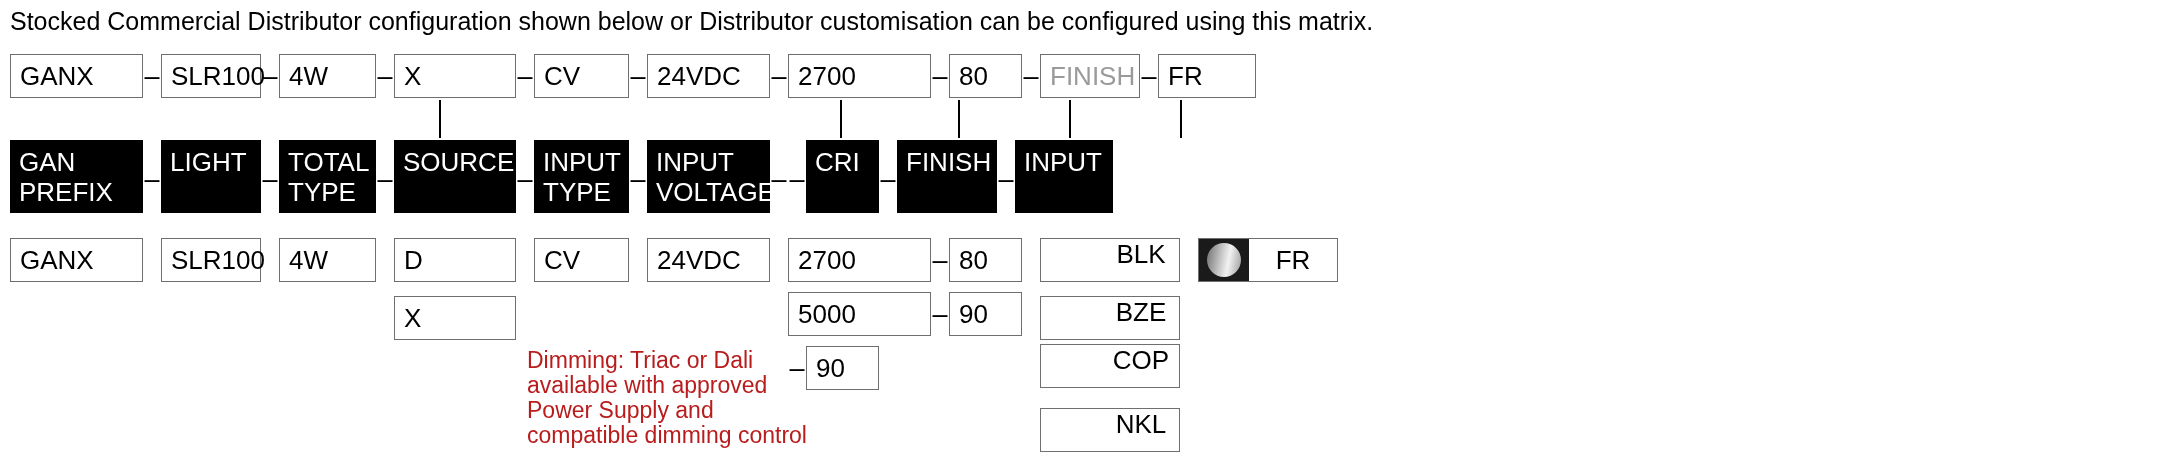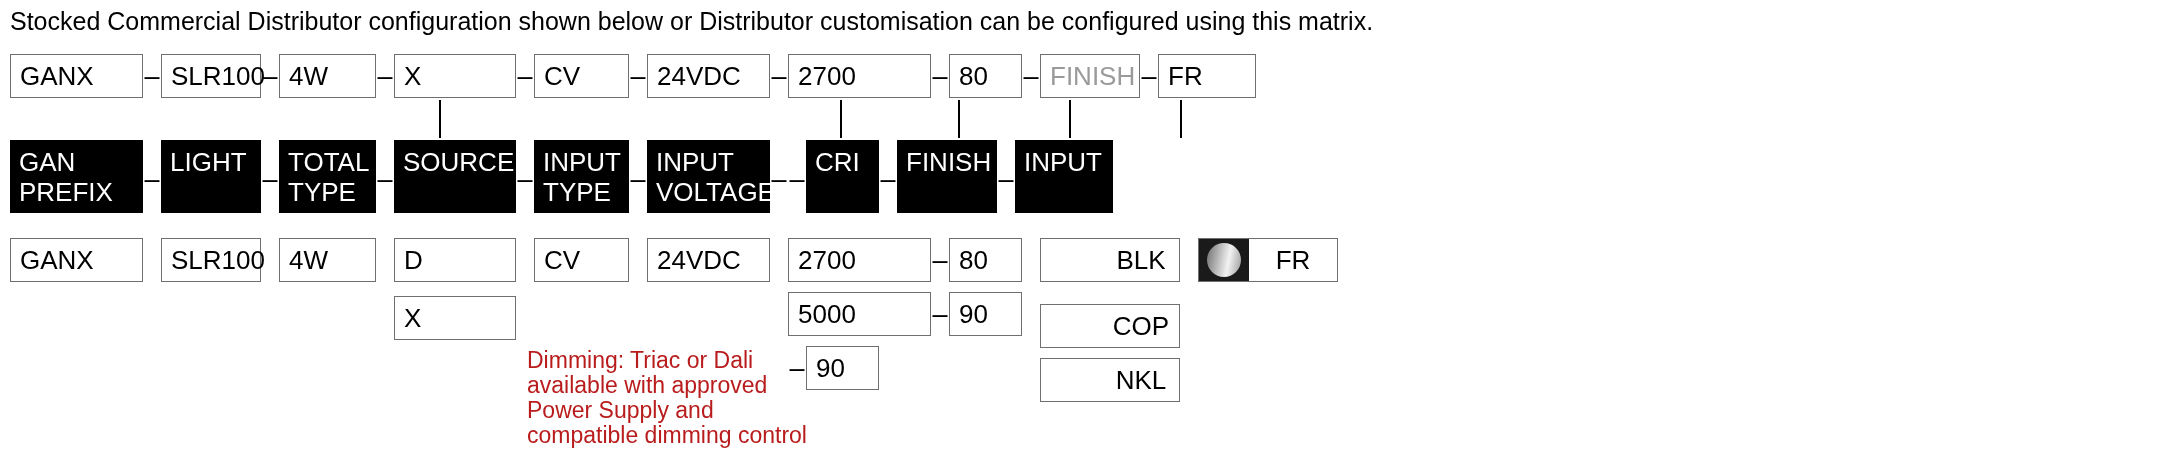--- a/index.html
+++ b/index.html
@@ -61,21 +61,21 @@
   
   .subrow{display:flex;align-items:flex-start;margin-top:10px;}
   .subrow.first{margin-top:0;}
 
   
   .swatch-cell{
     box-sizing:border-box;
     border:1.5px solid #6f6f6f;
     background:#fff;
     height:44px;width:140px;
-    display:flex;align-items:center;
+    display:flex;align-items:flex-start;
   }
   .swatch{width:62px;flex:0 0 62px;}
   .swatch-label{
     flex:1;display:flex;align-items:center;justify-content:center;
     font-size:26px;color:#000;
   }
   
   .lens-cell{
     box-sizing:border-box;
     border:1.5px solid #6f6f6f;background:#fff;
@@ -208,25 +208,29 @@
       <div class="cell" style="width:73px">90</div>
     </div>
   </div>
   <div class="spacer"></div>
 
   <div class="colwrap">
     <div class="swatch-cell">
       <div class="swatch" style="background:#000000"></div>
       <div class="swatch-label">BLK</div>
     </div>
-    <div class="swatch-cell" style="margin-top:22px">
+    <div class="swatch-cell" style="margin-top:14px">
+      <div class="swatch" style="background:#F2812A"></div>
+      <div class="swatch-label">BZE</div>
+    </div>
+    <div class="swatch-cell" style="margin-top:4px">
       <div class="swatch" style="background:#F0453C"></div>
       <div class="swatch-label">COP</div>
     </div>
-    <div class="swatch-cell" style="margin-top:10px">
+    <div class="swatch-cell" style="margin-top:20px">
       <div class="swatch" style="background:#7D8084"></div>
       <div class="swatch-label">NKL</div>
     </div>
   </div>
   <div class="spacer"></div>
 
   <div class="colwrap">
     <div class="lens-cell">
       <div class="lens-chip">
         <div class="lens-dot"></div>

